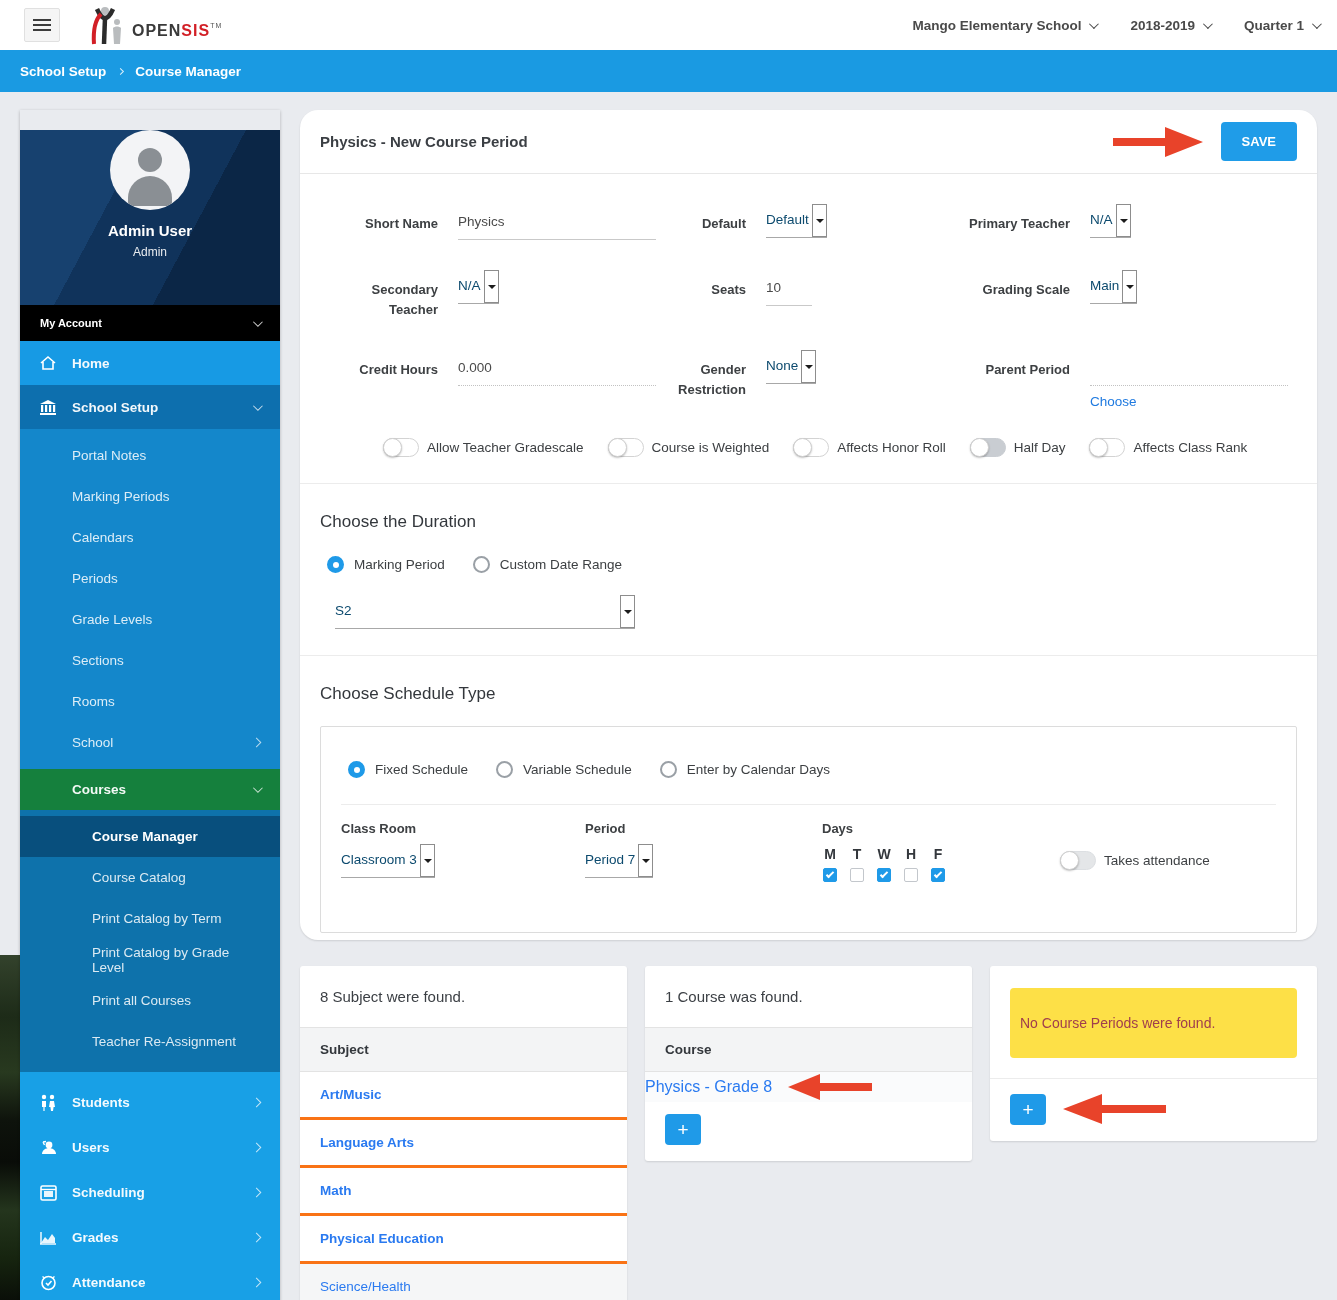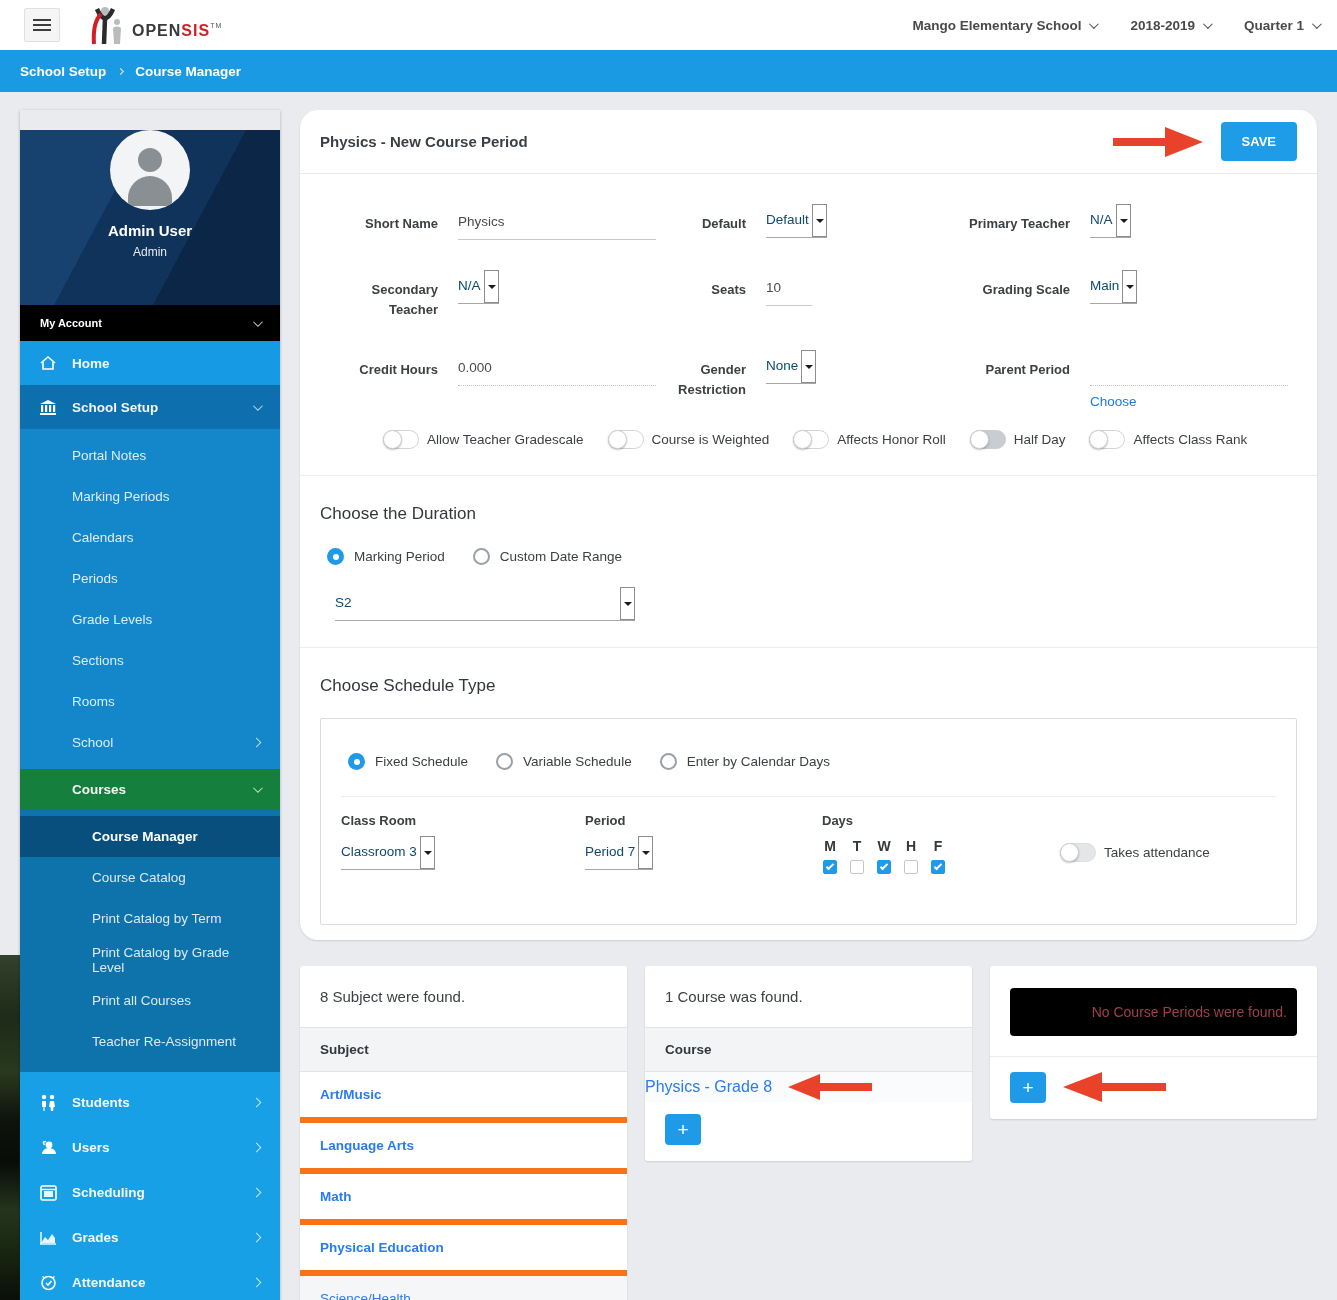--- a/index.html
+++ b/index.html
@@ -129,30 +129,30 @@
   .day-checkbox.checked { background:#1f9ae8; border-color:#1f9ae8; }
   .day-checkbox .tick { display:block; width:4px; height:8px; border-right:2px solid #fff; border-bottom:2px solid #fff;
     transform:rotate(45deg); margin:1px auto 0; }
 
   
   .bottom-row { display:flex; gap:18px; align-items:flex-start; }
   .panel { width:327px; }
   .panel-found { padding:22px 20px; font-size:15px; color:#3b3f44; }
   .panel-colhead { background:#f3f4f5; border-top:1px solid #e3e3e3; border-bottom:1px solid #e3e3e3;
     padding:14px 20px; font-size:13.5px; font-weight:bold; color:#33373c; }
-  .panel-rowlist .p-row { padding:15px 20px; border-bottom:6px solid #f97316; font-size:13.5px; }
+  .panel-rowlist .p-row { padding:15px 20px; border-bottom:3px solid #f97316; font-size:13.5px; }
   .p-link { color:#2a7af0; font-weight:bold; text-decoration:none; cursor:pointer; }
   .p-link.reg { font-weight:normal; }
   .p-row.shade { background:#f5f6f7; }
   .p-row.course-row { background:#fafbfc; display:flex; align-items:center; gap:14px; }
   .panel-footer { padding:12px 20px 16px; }
   .add-btn { width:36px; height:31px; background:#1f9ae8; color:#fff; border:none; border-radius:4px;
     font-size:19px; line-height:1; cursor:pointer; font-family:inherit; }
-  .alert-box { margin:22px 20px 20px; background:#000000; border-radius:4px; padding:16px 10px;
-    text-align:right; font-size:14px; color:#a03e4d; }
+  .alert-box { margin:22px 20px 20px; background:#fde047; border-radius:4px; padding:27px 10px;
+    text-align:left; font-size:14px; color:#a03e4d; }
   .periods-footer { border-top:1px solid #ececec; padding:12px 20px 14px; display:flex; align-items:center; gap:14px; }
 </style>
 </head>
 <body>
 
 <div id="page">
 
   <div class="topbar">
     <div class="hamburger">
         <i></i>
@@ -385,21 +385,21 @@
           <div class="cell c2">
             <span class="lab">Seats</span>
             <span class="field"><input class="txt-input small" value="10" style=""></span>
           </div>
           <div class="cell c3">
             <span class="lab">Grading Scale</span>
             <span class="field"><span class="sel"><span>Main</span><span class="sel-btn"></span></span></span>
           </div>
         </div>
 
-        <div class="form-row" style="margin-bottom:12px;">
+        <div class="form-row" style="margin-bottom:20px;">
           <div class="cell c1">
             <span class="lab">Credit Hours</span>
             <span class="field"><input class="txt-input dotted" value="0.000" style=""></span>
           </div>
           <div class="cell c2">
             <span class="lab">Gender Restriction</span>
             <span class="field"><span class="sel"><span>None</span><span class="sel-btn"></span></span></span>
           </div>
           <div class="cell c3">
             <span class="lab">Parent Period</span>

